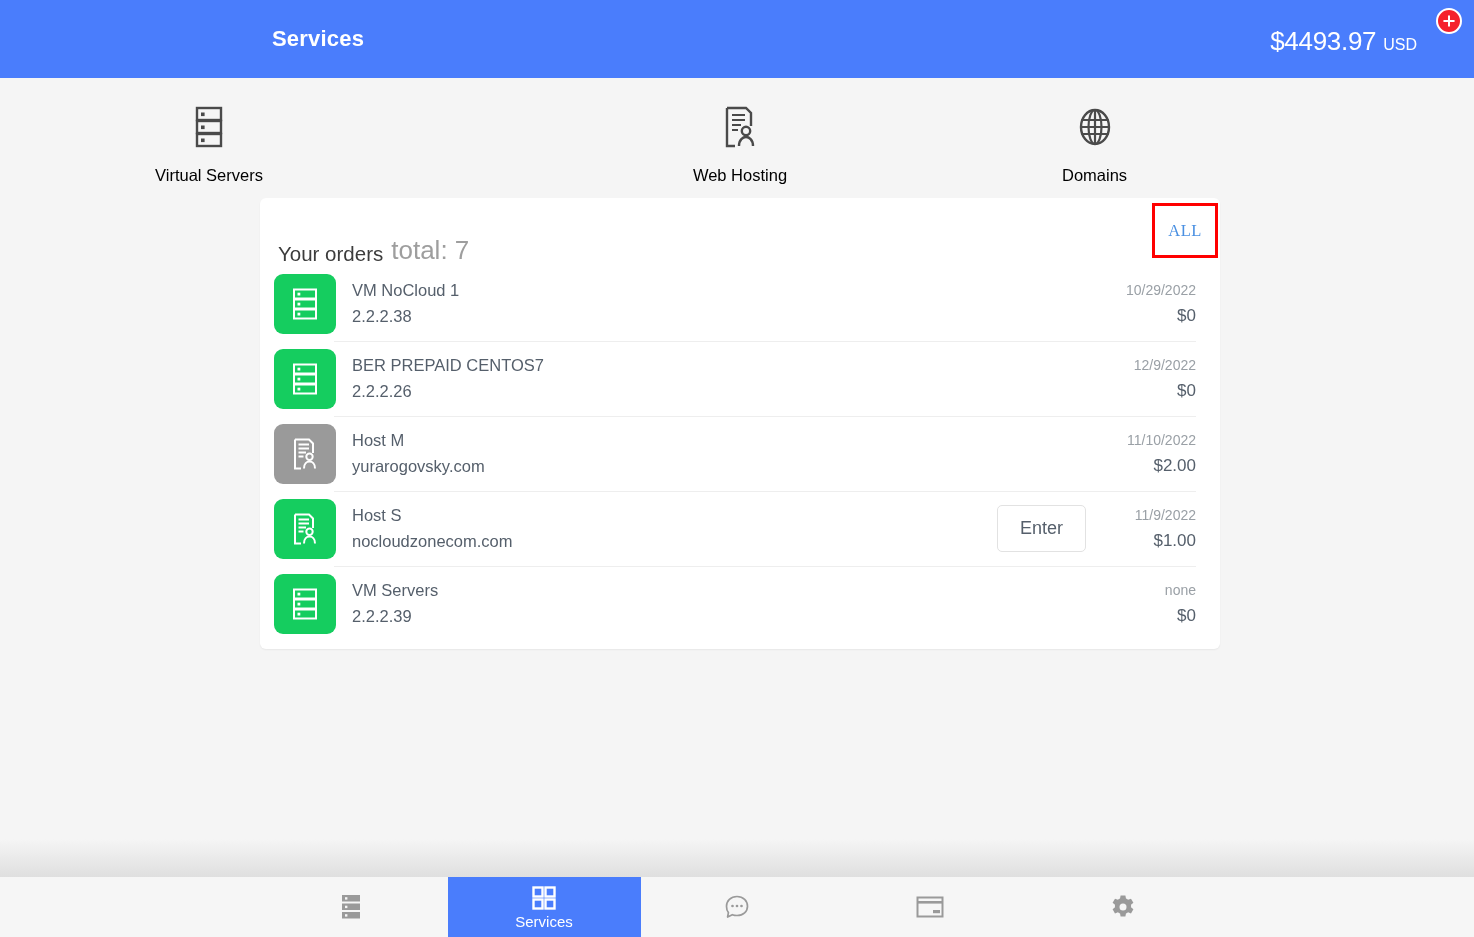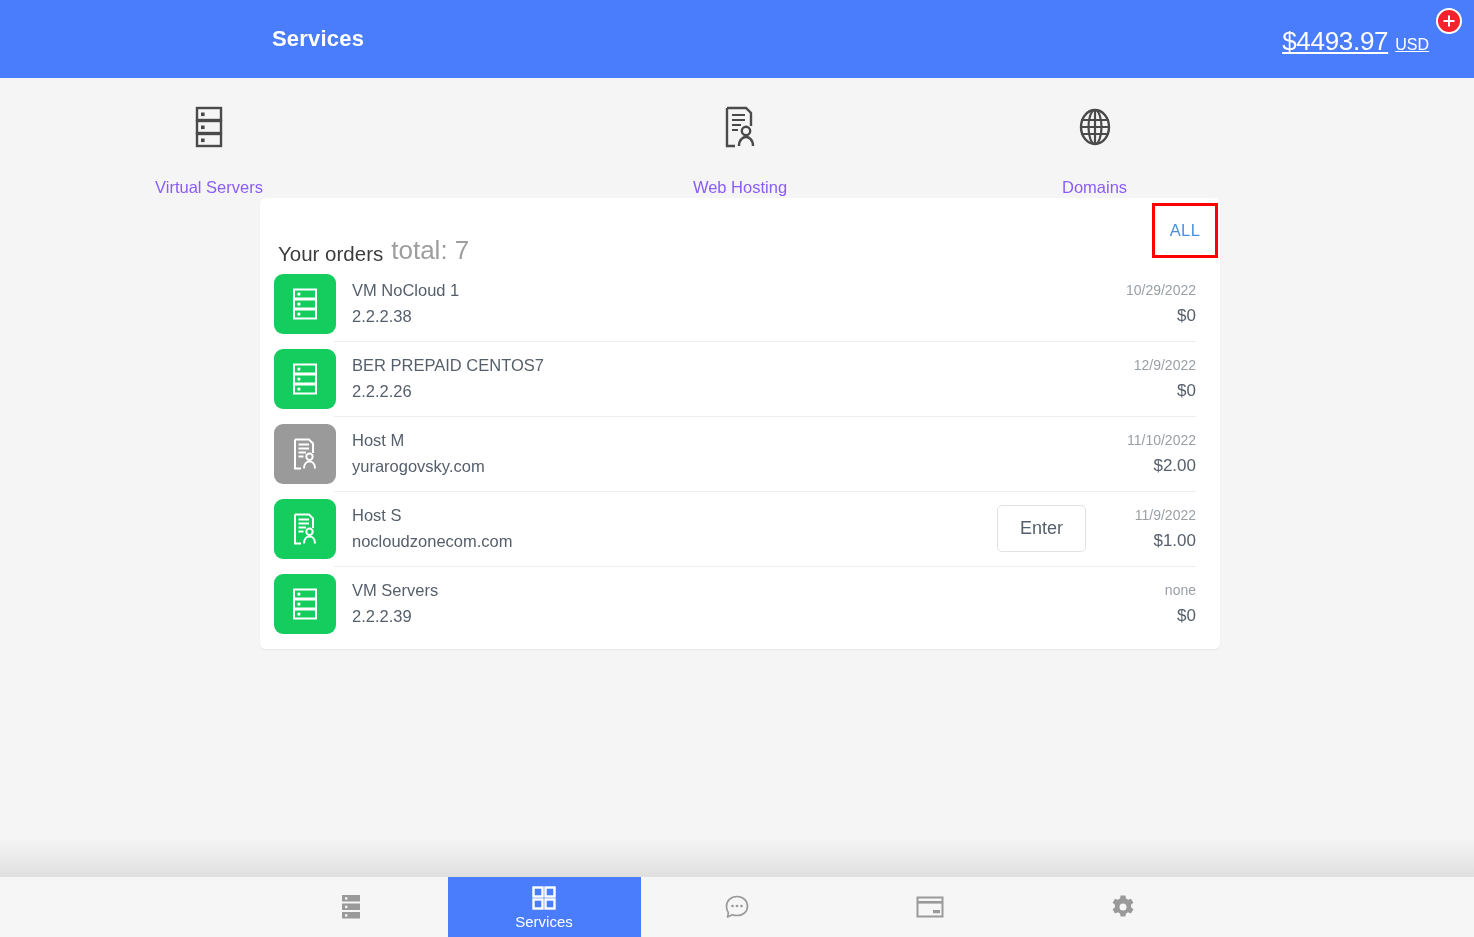--- a/index.html
+++ b/index.html
@@ -24,26 +24,25 @@
   }
   #header-title {
     color: #ffffff;
     font-size: 22px;
     font-weight: bold;
     margin-left: 272px;
     letter-spacing: 0.2px;
   }
   #header-balance-wrap {
     position: absolute;
-    right: 45px;
+    right: 57px;
     top: 26px;
     display: flex;
     align-items: baseline;
     color: #ffffff;
-    text-decoration: underline;
   }
   #balance-amount { font-size: 26px; font-weight: 400; letter-spacing: -0.3px; }
   #balance-currency { font-size: 16px; margin-left: 7px; }
   #add-funds-button {
     position: absolute;
     right: 12px;
     top: 8px;
     width: 26px;
     height: 26px;
     border-radius: 50%;
@@ -66,23 +65,23 @@
   .category-tab {
     flex: 0 0 auto;
     display: flex;
     flex-direction: column;
     align-items: center;
     cursor: pointer;
     color: #4a4a4a;
   }
   .category-tab .cat-icon { height: 46px; display: flex; align-items: center; justify-content: center; }
   .category-tab .cat-label {
-    margin-top: 28px;
+    margin-top: 16px;
     font-size: 16.5px;
-    color: #8b5cf6;
+    color: #000000;
   }
 
   
   #orders-card {
     position: absolute;
     left: 260px;
     top: 198px;
     width: 960px;
     background: #ffffff;
     border-radius: 6px;
@@ -116,20 +115,21 @@
     height: 55px;
     display: flex;
     align-items: center;
     justify-content: center;
   }
   #all-filter-button {
     color: #4a90e2;
     font-size: 16.5px;
     letter-spacing: 0.4px;
     cursor: pointer;
+    font-family: Liberation Serif, serif;
   }
 
   
   .order-row {
     display: flex;
     align-items: center;
     height: 75px;
     padding: 0 24px 0 14px;
     position: relative;
   }

